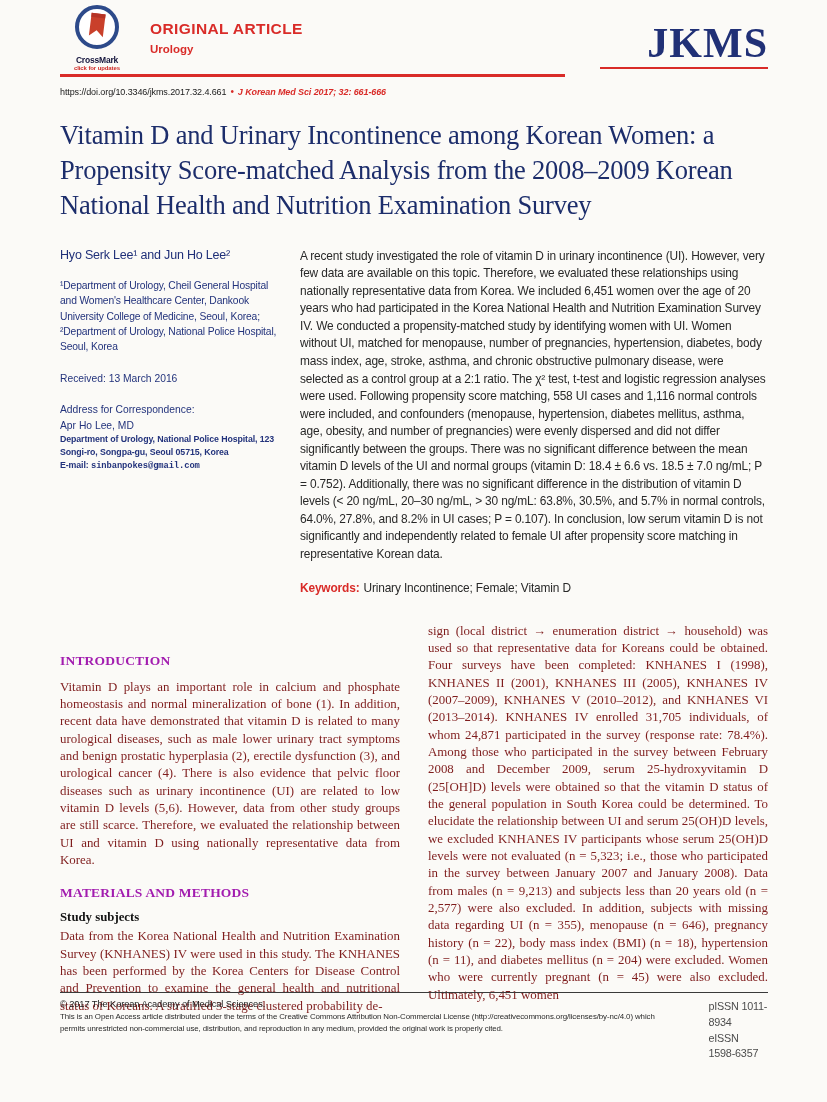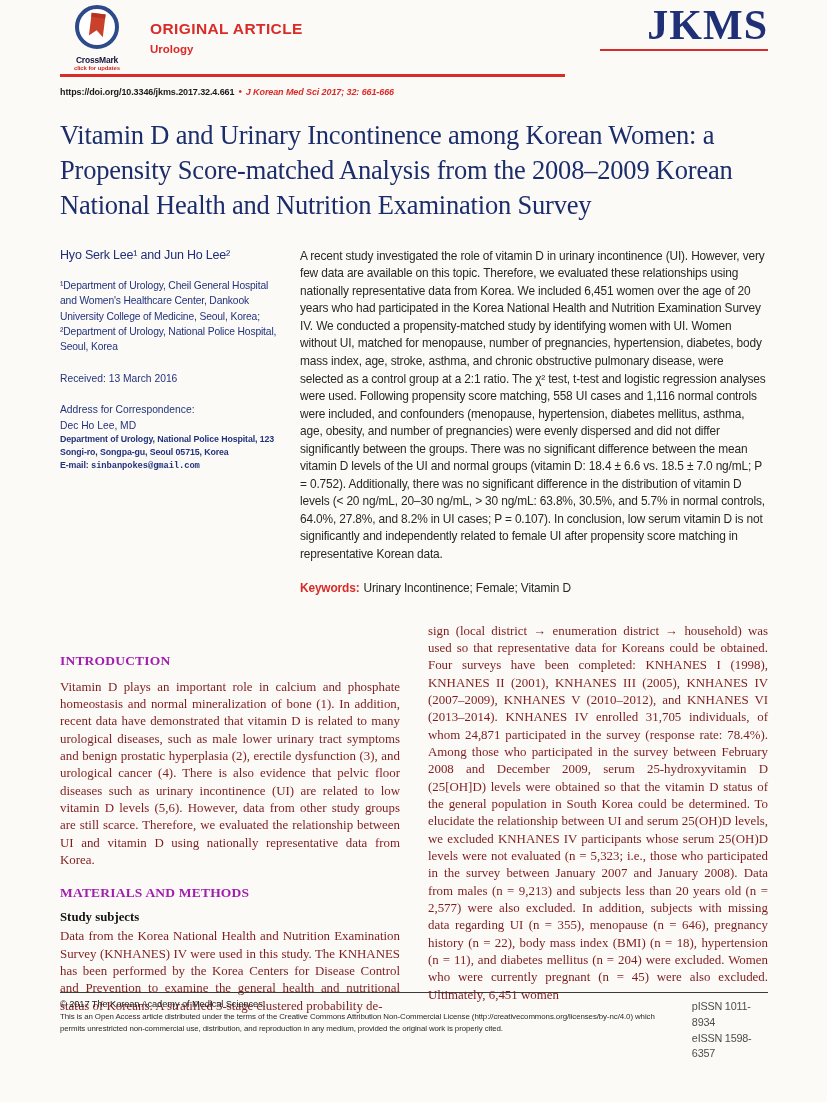--- a/index.html
+++ b/index.html
@@ -13,28 +13,28 @@
 
   
   .header { position:relative; padding-top:13px; height:76px; }
   .crossmark { position:absolute; left:2px; top:4px; width:70px; text-align:center; cursor:pointer; }
   .cm-label { font-size:8.5px; font-weight:bold; color:#14143c; margin-top:1px; letter-spacing:-0.2px; }
   .cm-sub { font-size:6px; color:#cf2b27; font-weight:bold; letter-spacing:-0.1px; }
   .headtext { position:absolute; left:90px; top:20px; }
   .article-type { color:#d92b28; font-weight:bold; font-size:15.5px; letter-spacing:0.4px; }
   .category { color:#d92b28; font-size:11.5px; font-weight:bold; margin-top:5px; }
   .header-rule { position:absolute; left:0; top:74px; width:505px; height:3px; background:#d92b28; }
-  .jkms { position:absolute; right:0; top:2px; width:168px; text-align:right;
+  .jkms { position:absolute; right:0; top:20px; width:168px; text-align:right;
           border-bottom:2px solid #d92b28; padding-bottom:1px; cursor:pointer; }
   .jkms-text { font-family:"Liberation Serif", serif; font-weight:bold; font-size:42px;
                color:#203076; letter-spacing:1px; line-height:1.1; }
 
   
   .doi-line { margin-top:10px; font-size:9px; letter-spacing:-0.1px; }
-  .doi { color:#1a1a1a; font-weight:bold; }
+  .doi { color:#1a1a1a; font-weight:normal; }
   .bullet { color:#d92b28; margin:0 4px; font-size:10px; }
   .citation { color:#d92b28; font-style:italic; font-weight:bold; }
 
   
   .title { font-family:"Liberation Serif", serif; font-weight:normal; color:#1c2d6b;
            font-size:26.5px; line-height:1.33; margin-top:21px; width:705px; letter-spacing:-0.2px; }
 
   
   .meta-row { display:flex; margin-top:24px; }
   .sidebar { width:238px; flex:none; color:#23337c; }
@@ -61,21 +61,21 @@
   .body-text { font-family:"Liberation Serif", serif; font-size:12.9px; line-height:1.345;
                text-align:justify; color:#7f1d1d; }
 
   
   .footer { position:absolute; left:60px; width:708px; bottom:40px; }
   .footer-rule { height:1px; background:#3a3a3a; margin-bottom:6px; }
   .footer-row { display:flex; align-items:flex-start; }
   .footer-left { width:620px; flex:none; }
   .copyright { font-size:9.3px; color:#1d1d1d; margin-bottom:2px; letter-spacing:-0.1px; }
   .license { font-size:7.9px; color:#2a2a2a; line-height:1.45; letter-spacing:-0.1px; width:618px; }
-  .footer-right { display:flex; margin-left:auto; align-items:flex-start; }
+  .footer-right { display:flex; margin-left:auto; align-items:flex-start;gap:17px; }
   .issn-bar { width:2px; background:#d92b28; margin-right:10px; }
   .issn { font-size:10.8px; color:#4d4d4d; line-height:1.45; text-align:left; letter-spacing:-0.2px; }
 </style>
 </head>
 <body>
 
 <div class="page">
   <div class="content">
 
     <div class="header">
@@ -108,21 +108,21 @@
 
     <div class="meta-row">
       <div class="sidebar">
         <div class="authors">Hyo Serk Lee¹ and Jun Ho Lee²</div>
         <div class="affil">¹Department of Urology, Cheil General Hospital and Women's Healthcare Center, Dankook University College of Medicine, Seoul, Korea; ²Department of Urology, National Police Hospital, Seoul, Korea</div>
         <div class="dates">
           <div>Received: 13 March 2016</div>
         </div>
         <div class="corr">
           <div>Address for Correspondence:</div>
-          <div>Dec Ho Lee, MD</div>
+          <div>Apr Ho Lee, MD</div>
           <div class="corr-small">Department of Urology, National Police Hospital, 123 Songi-ro, Songpa-gu, Seoul 05715, Korea</div>
           <div class="corr-small"><span>E-mail: </span><span class="email">sinbanpokes@gmail.com</span></div>
         </div>
       </div>
       <div class="abstract-col">
         <p class="abstract">A recent study investigated the role of vitamin D in urinary incontinence (UI). However, very few data are available on this topic. Therefore, we evaluated these relationships using nationally representative data from Korea. We included 6,451 women over the age of 20 years who had participated in the Korea National Health and Nutrition Examination Survey IV. We conducted a propensity-matched study by identifying women with UI. Women without UI, matched for menopause, number of pregnancies, hypertension, diabetes, body mass index, age, stroke, asthma, and chronic obstructive pulmonary disease, were selected as a control group at a 2:1 ratio. The χ² test, t-test and logistic regression analyses were used. Following propensity score matching, 558 UI cases and 1,116 normal controls were included, and confounders (menopause, hypertension, diabetes mellitus, asthma, age, obesity, and number of pregnancies) were evenly dispersed and did not differ significantly between the groups. There was no significant difference between the mean vitamin D levels of the UI and normal groups (vitamin D: 18.4 ± 6.6 vs. 18.5 ± 7.0 ng/mL; P = 0.752). Additionally, there was no significant difference in the distribution of vitamin D levels (&lt; 20 ng/mL, 20–30 ng/mL, &gt; 30 ng/mL: 63.8%, 30.5%, and 5.7% in normal controls, 64.0%, 27.8%, and 8.2% in UI cases; P = 0.107). In conclusion, low serum vitamin D is not significantly and independently related to female UI after propensity score matching in representative Korean data.</p>
         <p class="keywords"><span class="kw-label">Keywords:</span><span>Urinary Incontinence; Female; Vitamin D</span></p>
       </div>
     </div>
 

